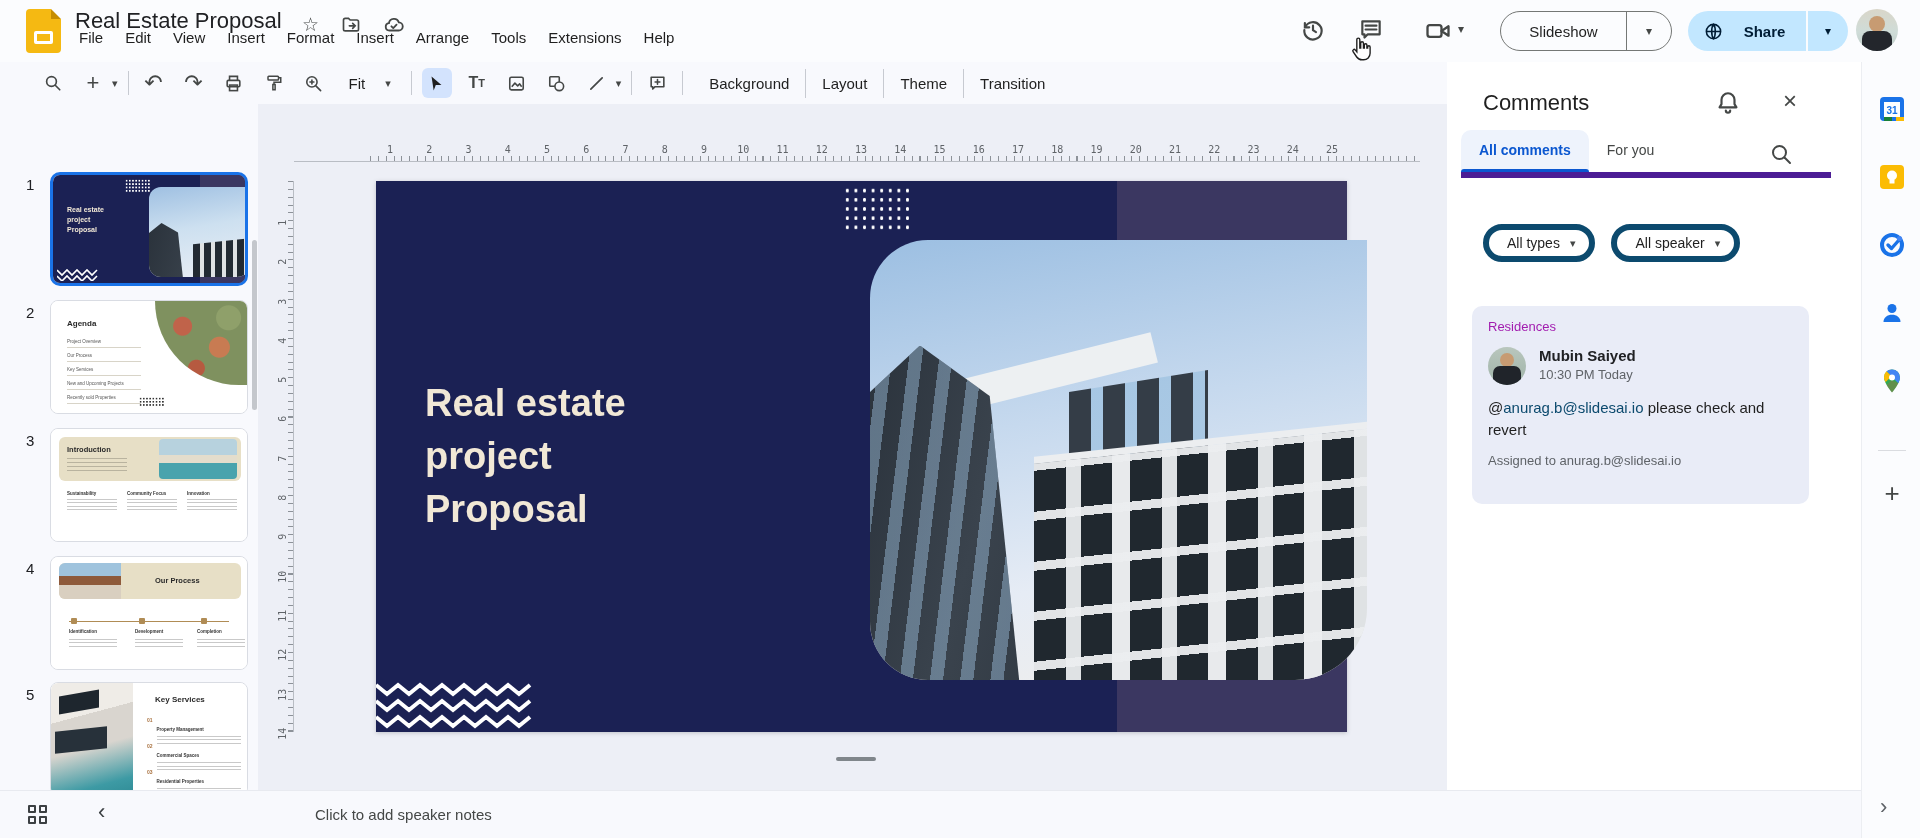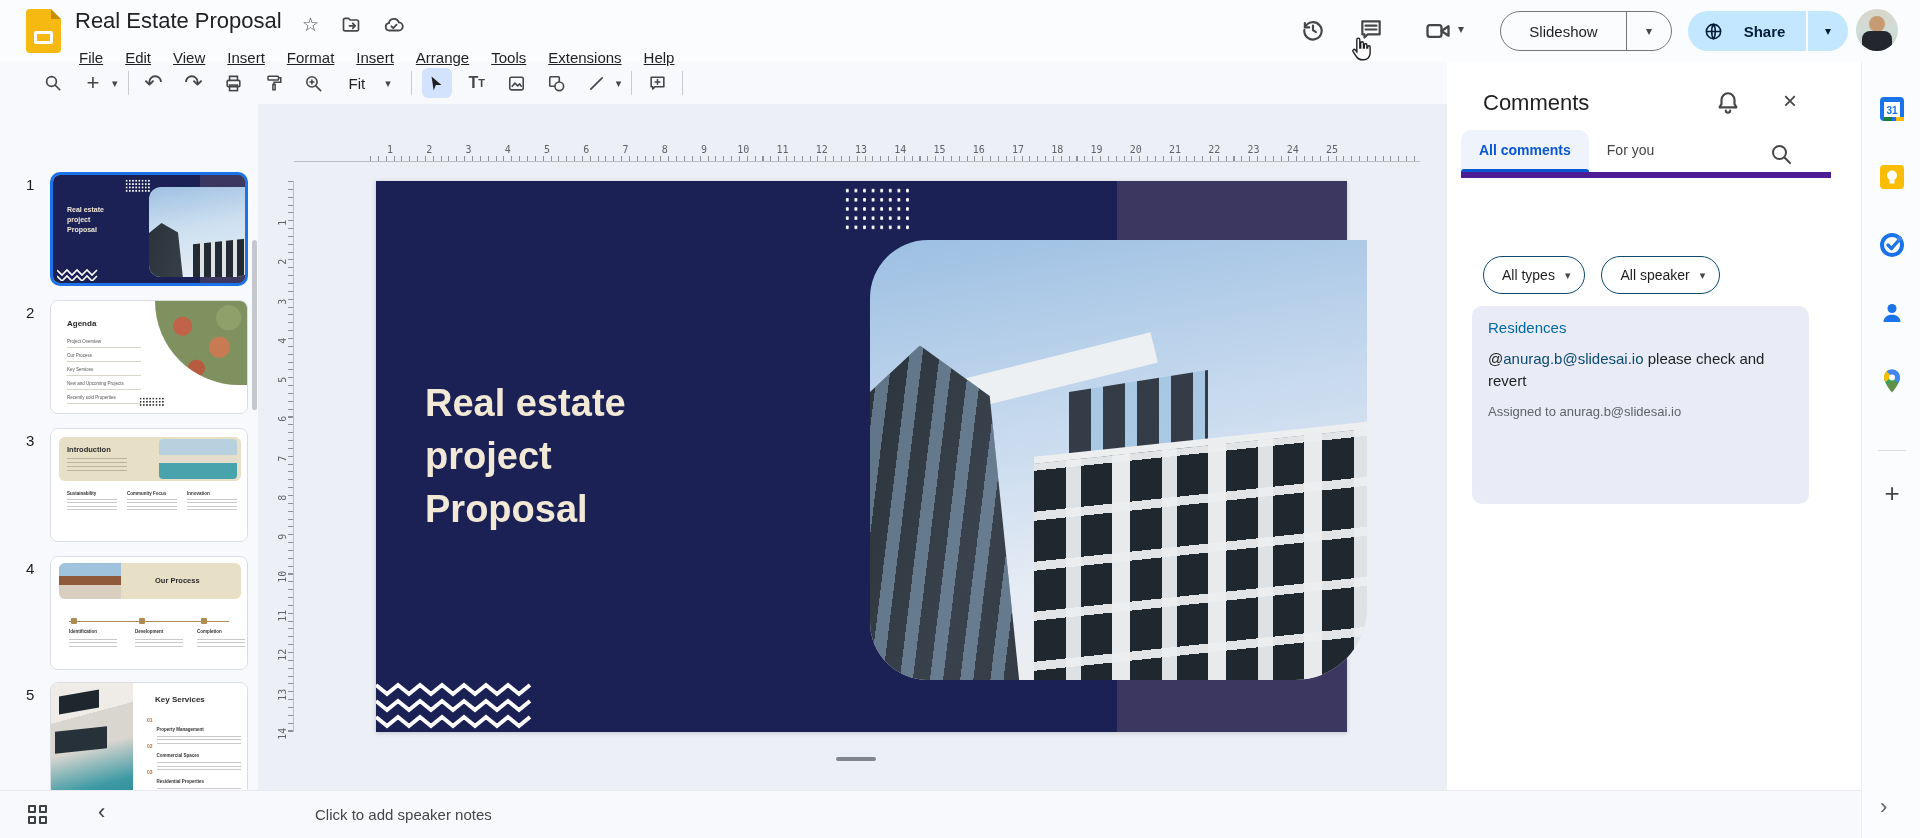--- a/index.html
+++ b/index.html
@@ -7,21 +7,21 @@
     font-family:"Liberation Sans", sans-serif; color:#1f1f1f; }
   svg { display:block; }
 
   
   #topbar { position:absolute; left:0; top:0; width:1920px; height:62px; background:#fbfcfe; z-index:5; }
   #logo { position:absolute; left:26px; top:9px; width:35px; height:44px; background:#f5b912; border-radius:4px; }
   #logo .page { position:absolute; left:8px; top:22px; width:19px; height:13px; border:3px solid #fff; border-radius:2px; }
   #logo .fold { position:absolute; right:0; top:0; width:0; height:0; border-top:10px solid #fbfcfe; border-left:10px solid #c68d00; }
   #doc-title { position:absolute; left:75px; top:8px; font-size:22px; font-weight:500; color:#202124; }
   .title-icons { position:absolute; top:13px; display:flex; gap:22px; align-items:center; color:#444746; }
-  #menubar { position:absolute; left:68px; top:46px; display:flex;text-decoration:underline; }
+  #menubar { position:absolute; left:68px; top:26px; display:flex; }
   #menubar span { font-size:15px; color:#1f1f1f; padding:3px 11px; border-radius:6px; cursor:default; }
   #top-right { position:absolute; right:0; top:0; height:62px; }
   .tr-icon { position:absolute; top:17px; width:28px; height:28px; color:#444746; }
   #slideshow-btn { position:absolute; left:1500px; top:11px; width:172px; height:40px; border:1px solid #747775;
     border-radius:20px; display:flex; align-items:center; background:#fbfcfe; }
   #slideshow-btn .lbl { flex:1; text-align:center; font-size:15px; font-weight:500; color:#1f1f1f; }
   #slideshow-btn .sep { width:1px; height:40px; background:#747775; }
   #slideshow-btn .dd { width:44px; text-align:center; font-size:12px; color:#444746; }
   #share-btn { position:absolute; left:1688px; top:11px; width:160px; height:40px; background:#c2e7ff;
     border-radius:20px; display:flex; align-items:center; }
@@ -163,26 +163,26 @@
   #panel-close { position:absolute; left:328px; top:24px; width:30px; height:30px; font-size:24px; color:#444746;
     text-align:center; line-height:30px; }
   #tabs { position:absolute; left:14px; top:68px; width:370px; height:48px; border-bottom:6px solid #4c1d95; display:flex; }
   .tab { padding:12px 18px 0; font-size:14px; position:relative; }
   .tab.active { color:#0b57d0; font-weight:600; background:#eef3fc; border-radius:10px 10px 0 0; }
   .tab.active::after { content:""; position:absolute; left:0; right:0; bottom:0; height:3px; background:#0b57d0;
     border-radius:3px 3px 0 0; }
   .tab.rest { color:#444746; }
   #panel-search { position:absolute; left:322px; top:80px; width:26px; height:26px; color:#444746; }
   #pills { position:absolute; left:36px; top:162px; display:flex; gap:16px; }
-  .pill { height:38px; border:1px solid #0c4a6e; border-radius:19px; display:flex; align-items:center;
-    gap:10px; padding:0 14px 0 18px; font-size:14px; color:#1f1f1f; background:#fff;margin-top:32px; }
+  .pill { height:38px; border:6px solid #0c4a6e; border-radius:19px; display:flex; align-items:center;
+    gap:10px; padding:0 14px 0 18px; font-size:14px; color:#1f1f1f; background:#fff; }
   .pill .dd { font-size:11px; color:#444746; }
   #card { position:absolute; left:25px; top:244px; width:337px; height:198px; background:#e9ecf7;
     border-radius:10px; padding:13px 16px; }
-  #card .ref { font-size:15px; color:#0369a1; }
+  #card .ref { font-size:13px; color:#a21caf; }
   #card .author { display:flex; margin-top:13px; gap:13px; }
   #c-avatar { width:38px; height:38px; border-radius:50%; overflow:hidden; position:relative;
     background:linear-gradient(180deg,#b9c6bd 0%, #9fb3a8 100%); flex:0 0 auto; }
   #c-avatar .head { position:absolute; left:12px; top:6px; width:14px; height:14px; border-radius:50%; background:#c79b72; }
   #c-avatar .suit { position:absolute; left:5px; top:19px; width:28px; height:19px; border-radius:7px 7px 0 0; background:#20242a; }
   #card .name { font-size:15px; font-weight:700; color:#202124; }
   #card .time { font-size:13px; color:#5f6368; margin-top:3px; }
   #card .body { margin-top:12px; font-size:15px; line-height:22px; color:#1f1f1f; }
   #card .body .at { color:#1f1f1f; }
   #card .body .mention { color:#0c4a6e; }
@@ -354,20 +354,26 @@
   </span>
   <span class="tb-dd">▾</span>
   <span class="tb-sep"></span>
   <span class="tb-icon">
     <svg width="19" height="19" viewBox="0 0 24 24" fill="none" stroke="#444746" stroke-width="2">
       <path d="M4 4h16v12H9l-3 3v-3H4z" stroke-linejoin="round"></path>
         <path d="M12 7v6M9 10h6" stroke-linecap="round"></path>
       </svg>
   </span>
   <span class="tb-sep"></span>
+  <span id="tb-labels">
+      <span>Background</span>
+      <span>Layout</span>
+      <span>Theme</span>
+      <span>Transition</span>
+    </span>
 </div>
 <span id="collapse-btn">
   <svg width="24" height="24" viewBox="0 0 24 24" fill="none" stroke="#444746" stroke-width="2">
     <path d="M7 14l5-5 5 5" stroke-linecap="round" stroke-linejoin="round"></path>
     </svg>
 </span>
 
 <div id="filmstrip">
   <span class="thumb-num" style="top:72px">1</span>
   <div class="thumb sel" style="top:68px">
@@ -579,20 +585,30 @@
       <span class="dd">▾</span>
     </span>
     <span class="pill">
       <span>All speaker</span>
       <span class="dd">▾</span>
     </span>
   </div>
 
   <div id="card">
     <div class="ref">Residences</div>
+    <div class="author">
+      <div id="c-avatar">
+          <div class="head"></div>
+          <div class="suit"></div>
+        </div>
+      <div>
+        <div class="name">Mubin Saiyed</div>
+        <div class="time">10:30 PM Today</div>
+      </div>
+    </div>
     <div class="body"><span class="at">@</span><span class="mention">anurag.b@slidesai.io</span><span> please check and revert</span></div>
     <div class="assigned">Assigned to anurag.b@slidesai.io</div>
   </div>
 </aside>
 
 <div id="gbar">
   <span class="g-icon" style="top:34px">
     <svg width="26" height="26" viewBox="0 0 26 26">
       <rect x="1" y="1" width="24" height="24" rx="4" fill="#1a73e8"></rect>
       <rect x="5" y="6" width="16" height="15" fill="#fff"></rect>

